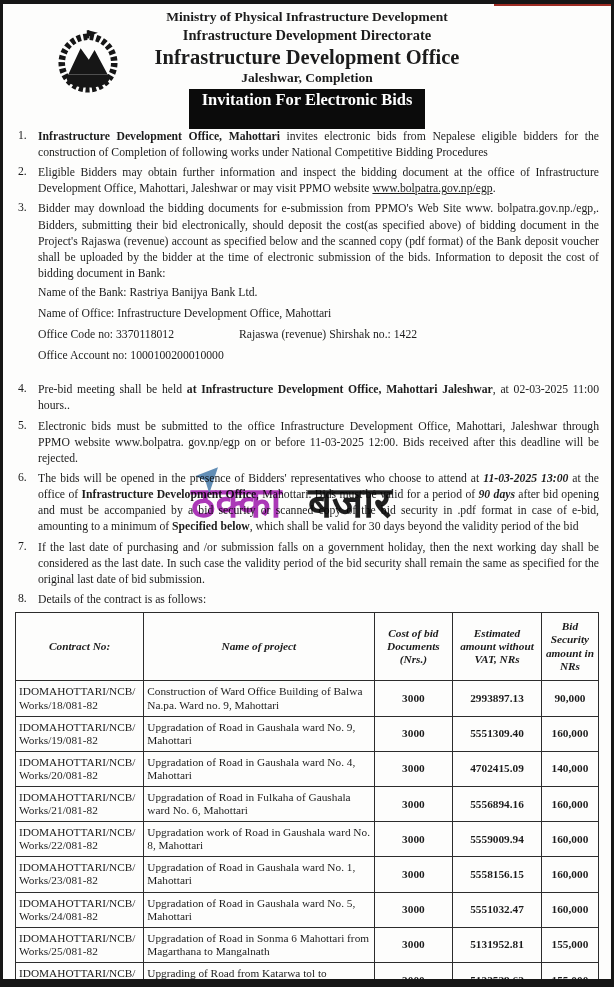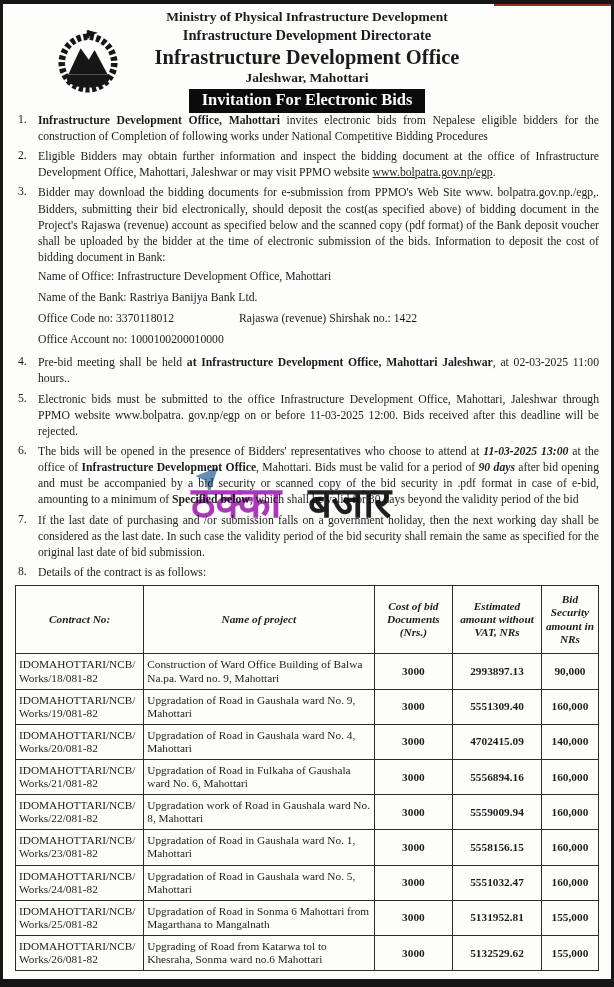--- a/index.html
+++ b/index.html
@@ -39,42 +39,42 @@
   .h-line3 { font-weight: bold; font-size: 14.5px; line-height: 1.3; }
   .h-line4 { font-weight: bold; font-size: 20.5px; line-height: 1.2; }
   .h-line5 { font-weight: bold; font-size: 13.5px; line-height: 1.3; }
   .banner-wrap { margin-top: 2px; }
   .banner {
     display: inline-block;
     background: #0b0b0b;
     color: #ffffff;
     font-weight: bold;
     font-size: 16.5px;
-    padding: 1px 13px 3px 13px;
+    padding: 1px 13px 19px 13px;
   }
   .pubdate {
     font-weight: bold;
     font-style: italic;
     font-size: 11.5px;
     margin-top: 2px;
     margin-bottom: 4px;
   }
 
   
   .items { font-size: 11.7px; }
   .item { display: flex; margin-bottom: 4px; }
   .item .num { width: 23px; flex-shrink: 0; padding-left: 3px; }
   .item .body { flex: 1; text-align: justify; line-height: 1.38; }
   .b { font-weight: bold; }
   .i { font-style: italic; }
   .u { text-decoration: underline; }
 
   .bank-block { margin: 3px 0 2px 0; line-height: 1.35; }
   .bank-line { margin-bottom: 5px; }
-  .bank-line:last-child { margin-bottom: 4px; }
+  .bank-line:last-child { margin-bottom: 15px; }
   .bank-code-row span:first-child { display: inline-block; min-width: 198px; }
 
   
   table.contracts {
     width: 100%;
     border-collapse: collapse;
     font-size: 11.3px;
     margin-top: 2px;
     margin-bottom: 5px;
   }
@@ -128,21 +128,21 @@
       <svg class="emblem" viewBox="0 0 100 92">
         <circle cx="50" cy="46" r="32" fill="none" stroke="#161616" stroke-width="8" stroke-dasharray="5 3"></circle>
         <polygon points="26,60 41,28 51,42 58,30 74,60" fill="#161616"></polygon>
         <path d="M24,60 h52 v5 a26,11 0 0 1 -52,0 z" fill="#161616"></path>
         <polyline points="50,6 50,16" stroke="#161616" stroke-width="3" fill="none"></polyline>
         <polygon points="50,6 62,9 50,14" fill="#161616"></polygon>
       </svg>
       <div class="h-line2">Ministry of Physical Infrastructure Development</div>
       <div class="h-line3">Infrastructure Development Directorate</div>
       <div class="h-line4">Infrastructure Development Office</div>
-      <div class="h-line5">Jaleshwar, Mahottari</div>
+      <div class="h-line5">Jaleshwar, Completion</div>
       <div class="banner-wrap">
         <span class="banner">Invitation For Electronic Bids</span>
       </div>
     </div>
 
     <div class="items">
 
       <div class="item">
         <span class="num">1.</span>
         <div class="body"><span class="b">Infrastructure Development Office, Mahottari </span><span>invites electronic bids from Nepalese eligible bidders for the construction of Completion of following works under National Competitive Bidding Procedures</span></div>
@@ -151,22 +151,22 @@
       <div class="item">
         <span class="num">2.</span>
         <div class="body"><span>Eligible Bidders may obtain further information and inspect the bidding document at the office of Infrastructure Development Office, Mahottari, Jaleshwar or may visit PPMO website </span><span class="u">www.bolpatra.gov.np/egp</span><span>.</span></div>
       </div>
 
       <div class="item">
         <span class="num">3.</span>
         <div class="body">
           <div><span>Bidder may download the bidding documents for e-submission from PPMO's Web Site www. bolpatra.gov.np./egp,. Bidders, submitting their bid electronically, should deposit the cost(as specified above) of bidding document in the Project's Rajaswa (revenue) account as specified below and the scanned copy (pdf format) of the Bank deposit voucher shall be uploaded by the bidder at the time of electronic submission of the bids. Information to deposit the cost of bidding document in Bank:</span></div>
           <div class="bank-block">
+            <div class="bank-line">Name of the Bank: Rastriya Banijya Bank Ltd.</div>
             <div class="bank-line">Name of Office: Infrastructure Development Office, Mahottari</div>
-            <div class="bank-line">Name of the Bank: Rastriya Banijya Bank Ltd.</div>
             <div class="bank-line bank-code-row">
               <span>Office Code no: 3370118012</span>
               <span>Rajaswa (revenue) Shirshak no.: 1422</span>
             </div>
             <div class="bank-line">Office Account no: 1000100200010000</div>
           </div>
         </div>
       </div>
 
       <div class="item">

